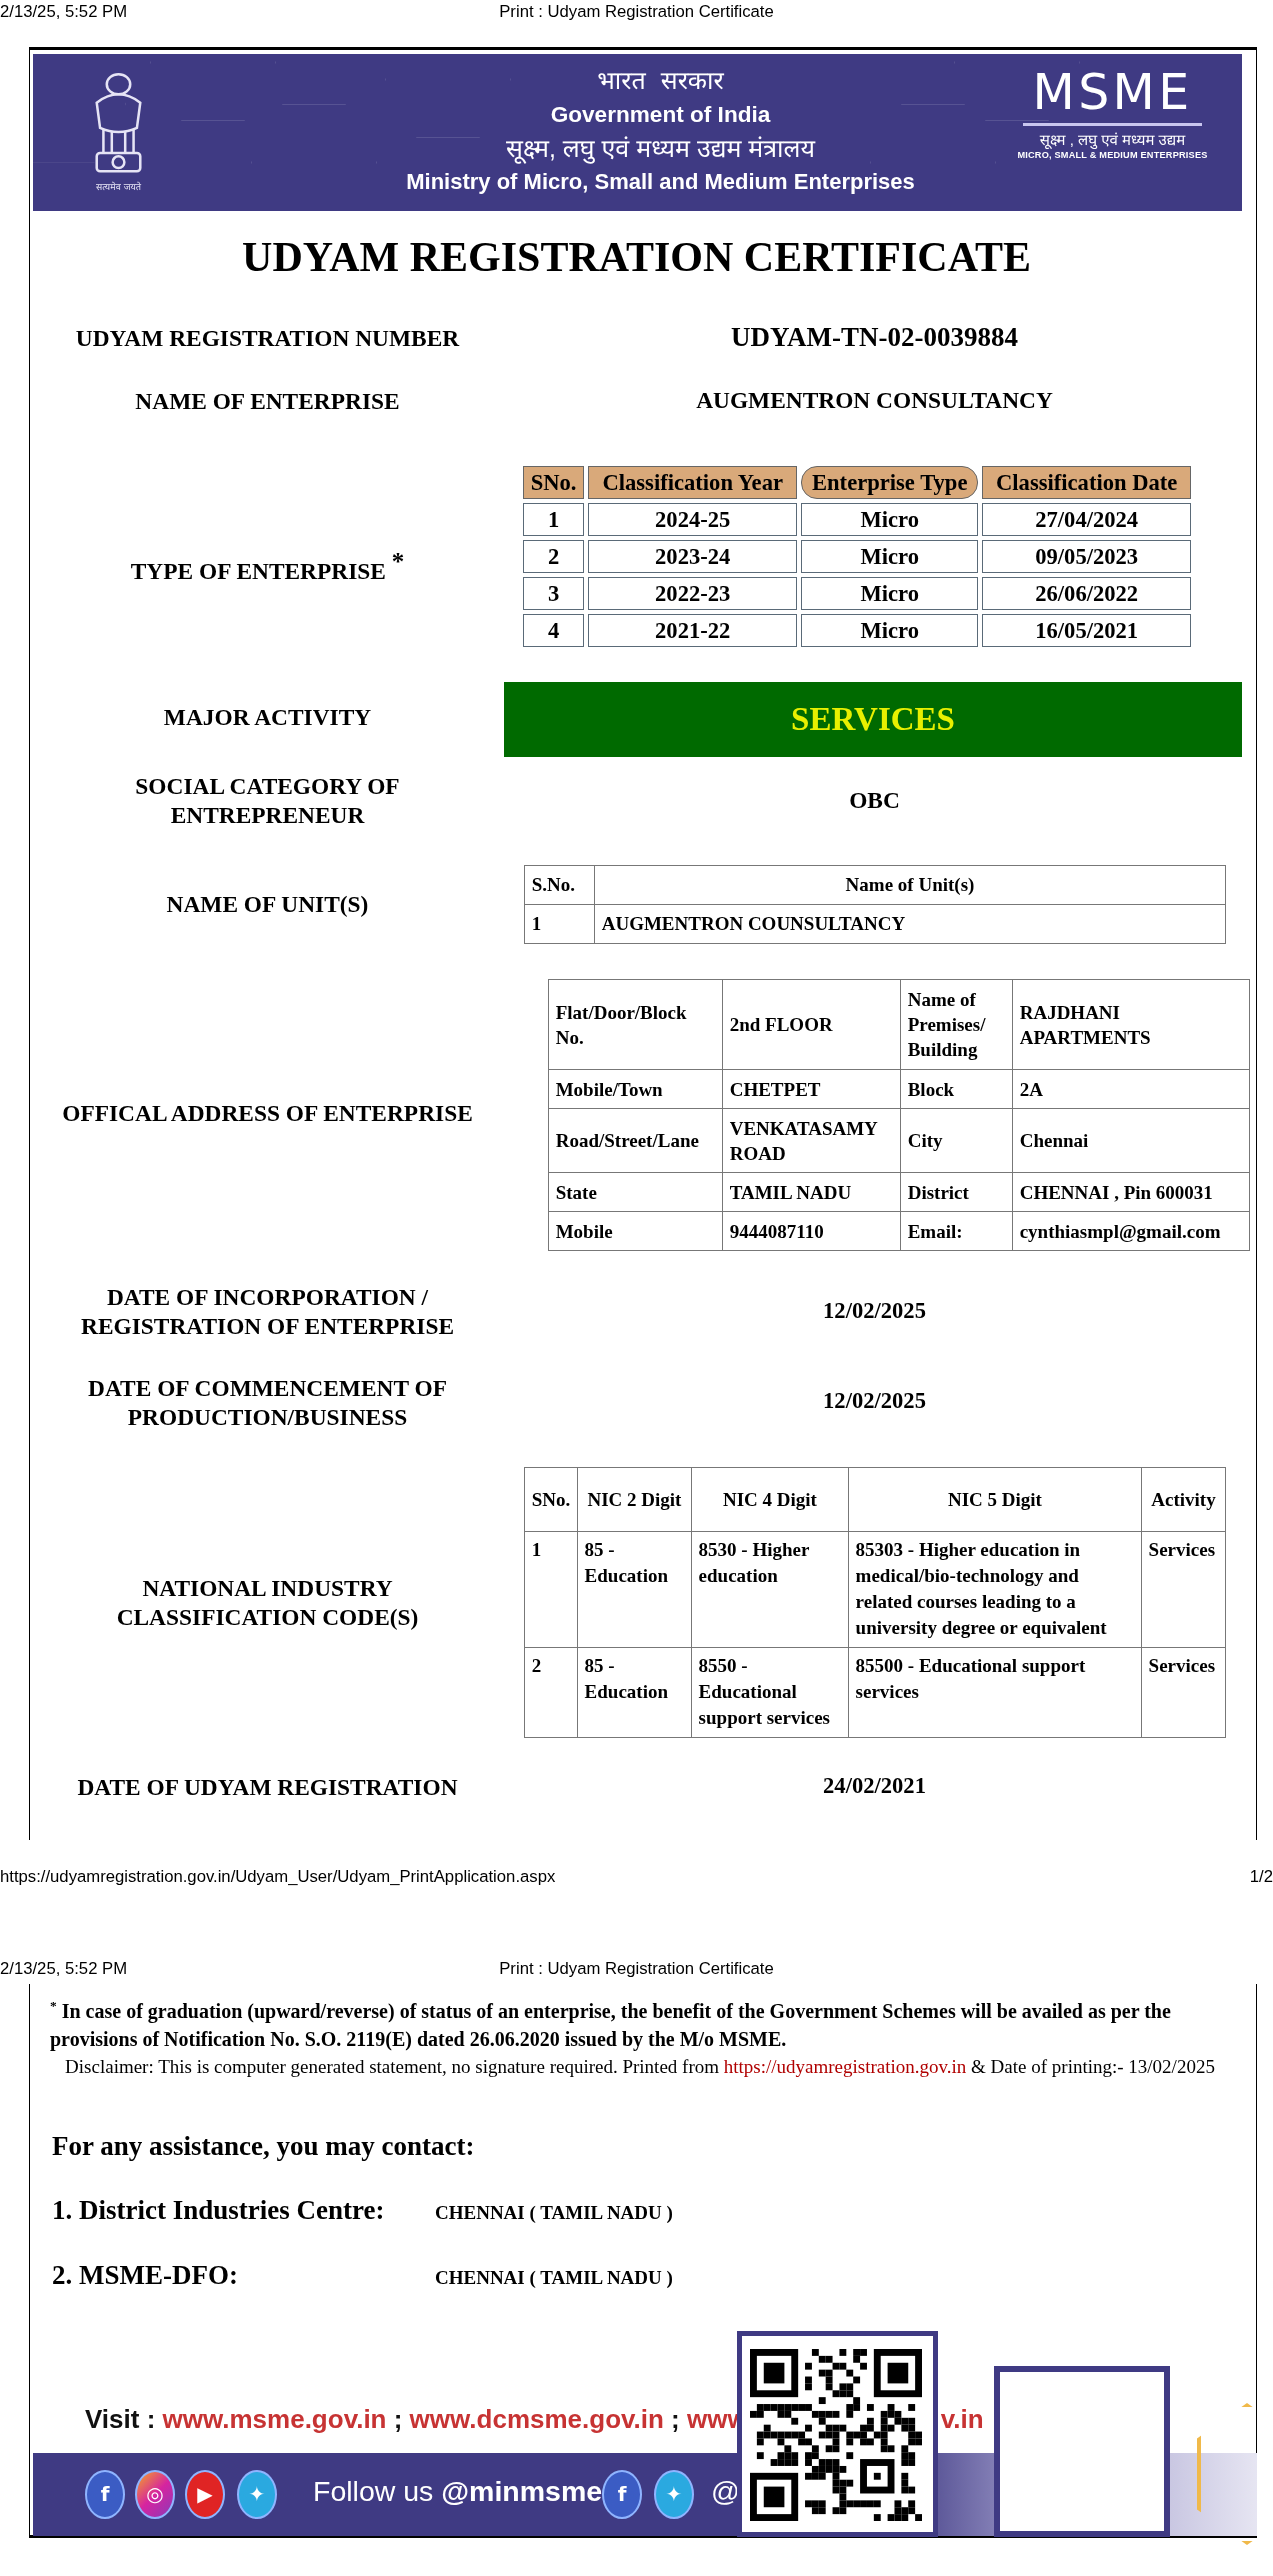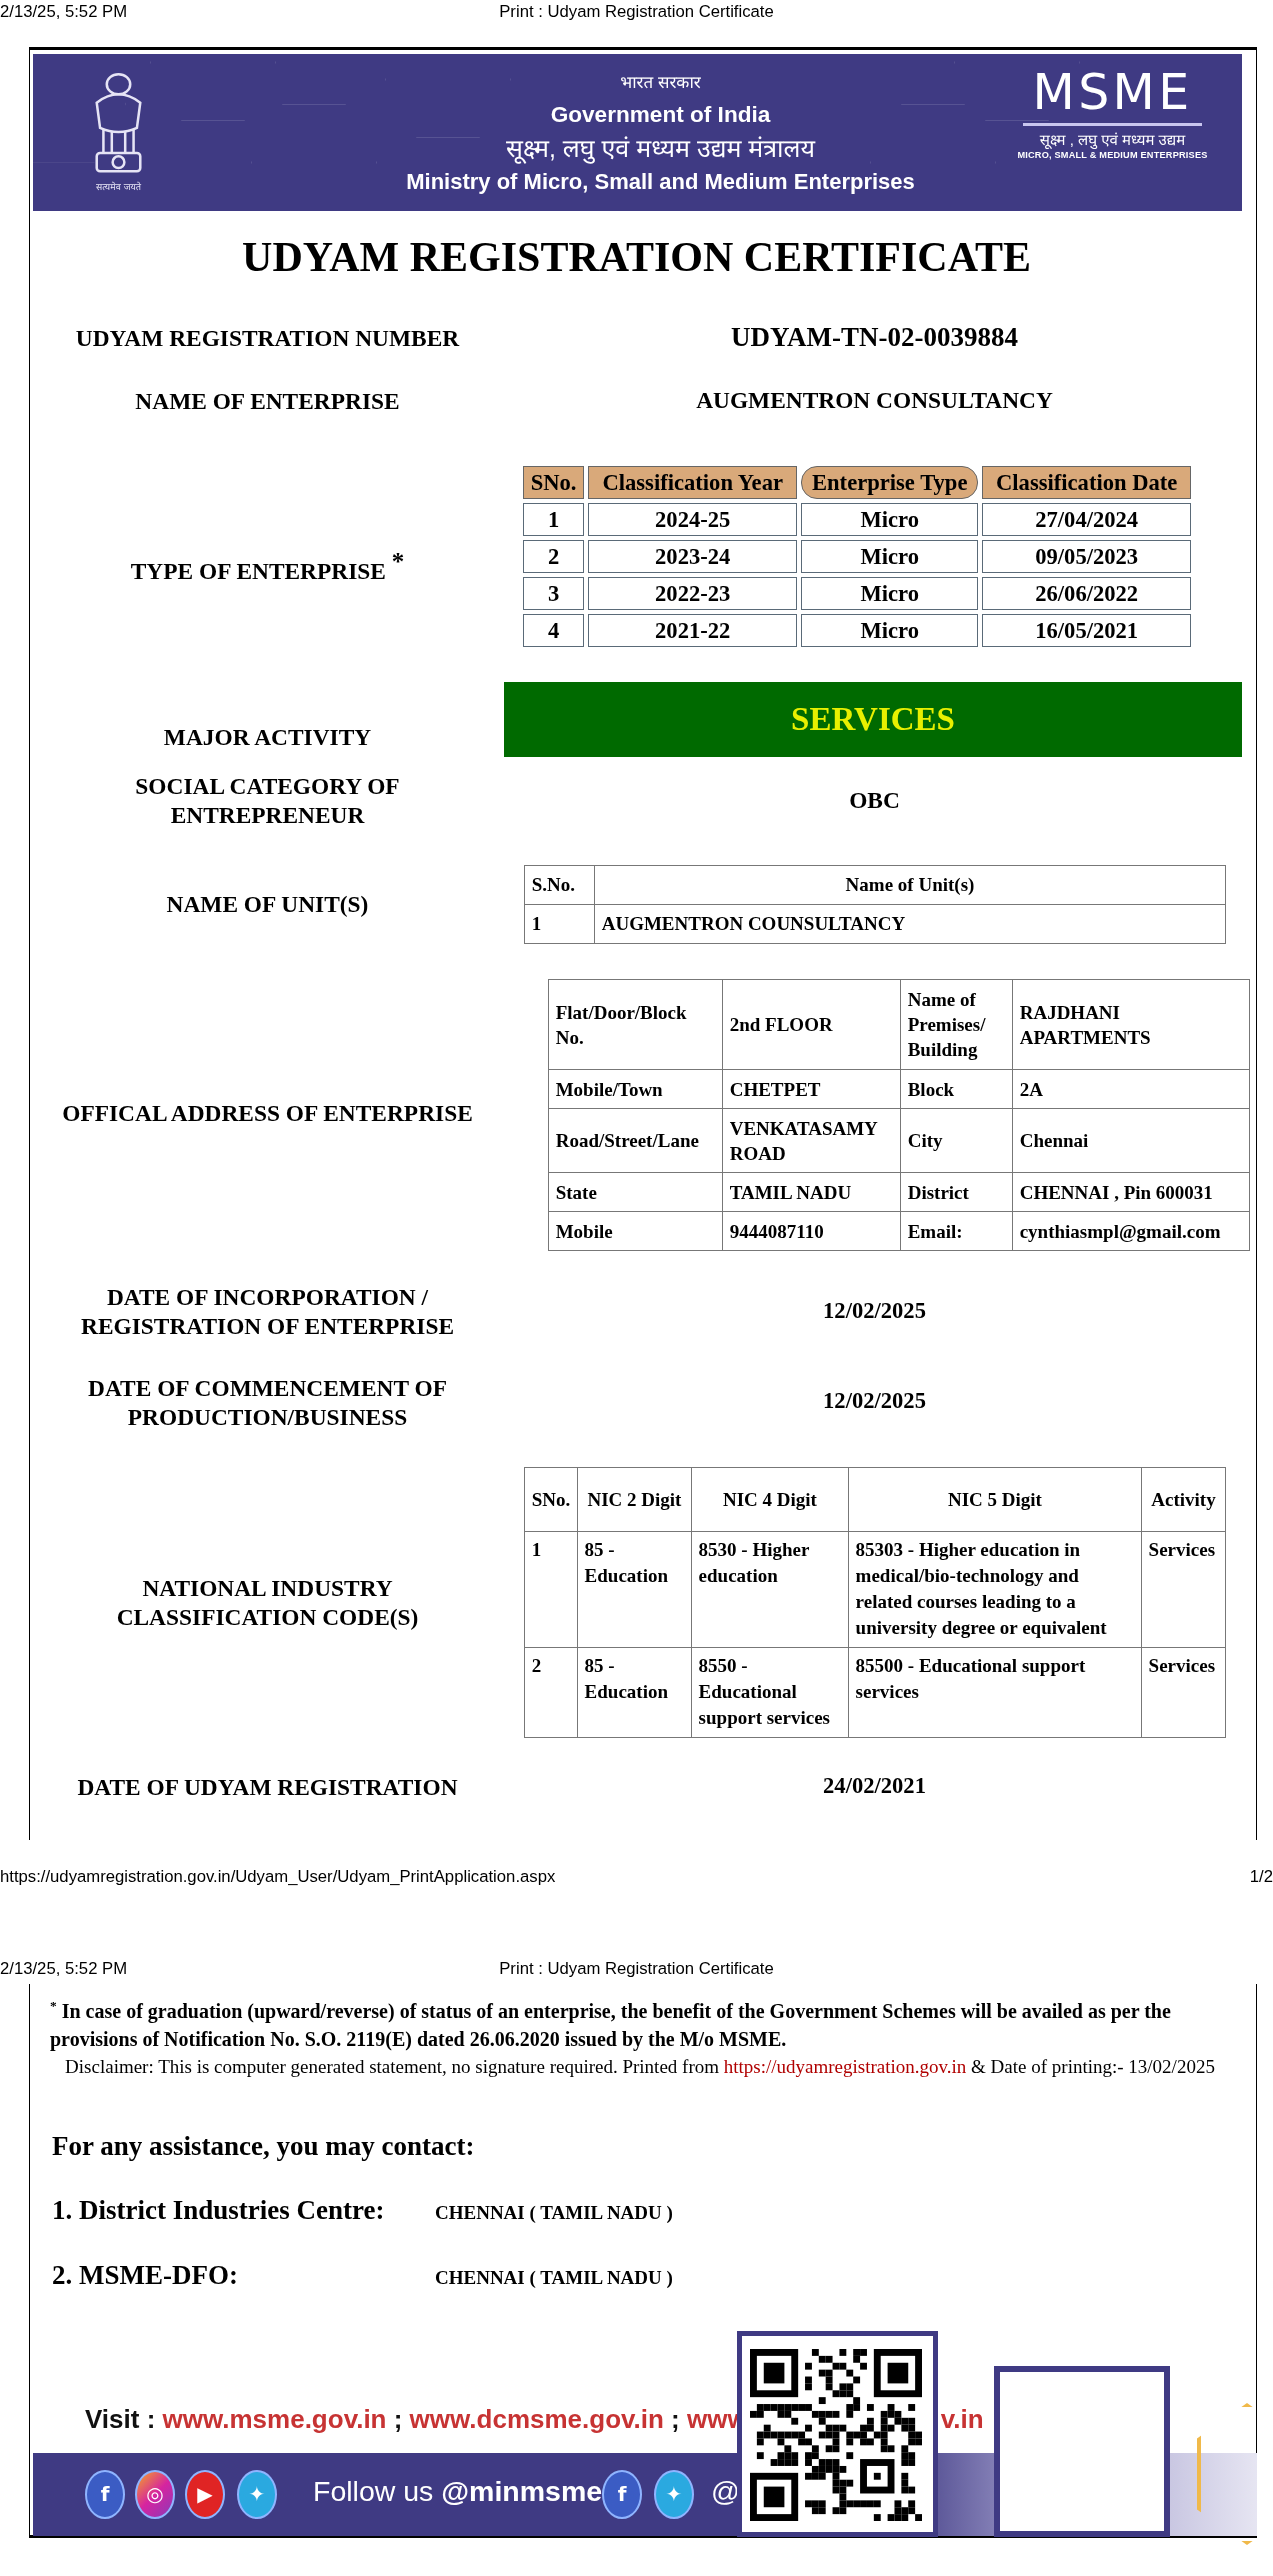--- a/index.html
+++ b/index.html
@@ -11,21 +11,21 @@
 
   .page-box { position: absolute; left: 29px; width: 1228px; border-left: 1.7px solid #000; border-right: 1.7px solid #000; }
   .page1-box { top: 47px; height: 1793px; border-top: 3.3px solid #000; }
   .page2-box { top: 1984px; height: 554px; border-bottom: 3.3px solid #000; }
 
   
   .banner { position: absolute; left: 33px; top: 54px; width: 1209px; height: 157px; background: #3f3a83; overflow: hidden; }
   .banner .hex { position: absolute; border: 1.7px solid rgba(255,255,255,0.13); width: 126px; height: 117px; clip-path: polygon(25% 0, 75% 0, 100% 50%, 75% 100%, 25% 100%, 0 50%); }
   .emblem { position: absolute; left: 52px; top: 15px; width: 67px; height: 126px; }
   .banner-center { position: absolute; left: 251px; width: 753px; top: 11.7px; text-align: center; color: #fff; font-family: "Liberation Sans", sans-serif; }
-  .banner-center .l1 { font-size: 17px; line-height: 33px; }
+  .banner-center .l1 { font-size: 25px; line-height: 33px; font-family: Liberation Mono, monospace; }
   .banner-center .l2 { font-size: 22.6px; font-weight: bold; line-height: 32px; }
   .banner-center .l3 { font-size: 25px; line-height: 35px; }
   .banner-center .l4 { font-size: 22px; font-weight: bold; line-height: 32px; }
   .msme-logo { position: absolute; right: 33px; top: 11.7px; width: 193px; color: #fff; font-family: "Liberation Sans", sans-serif; }
   .msme-word { font-size: 49px; font-weight: normal; letter-spacing: 3.3px; line-height: 54px; font-family: "DejaVu Sans", sans-serif; text-align: center; }
   .msme-rule { height: 3.3px; background: #c9c6ef; margin: 3.3px 6.7px; }
   .msme-hindi { font-size: 15px; text-align: center; line-height: 20px; }
   .msme-eng { font-size: 9.2px; font-weight: bold; text-align: center; letter-spacing: 0.2px; }
 
   .title { position: absolute; left: 0; width: 1273px; top: 233px; text-align: center; font-size: 42px; font-weight: bold; }
@@ -159,21 +159,21 @@
     </tr>
     <tr>
       <td>4</td>
       <td>2021-22</td>
       <td>Micro</td>
       <td>16/05/2021</td>
     </tr>
   </tbody>
 </table>
 
-<div class="lbl" style="top:703px;margin-top:20px;">MAJOR ACTIVITY</div>
+<div class="lbl" style="top:703px;">MAJOR ACTIVITY</div>
 <div class="major">SERVICES</div>
 
 <div class="lbl" style="top:772px;">
   <div>SOCIAL CATEGORY OF</div>
   <div>ENTREPRENEUR</div>
 </div>
 <div class="val" style="top:787px;">OBC</div>
 
 <div class="lbl" style="top:890px;">NAME OF UNIT(S)</div>
 <table class="grid-table units">

